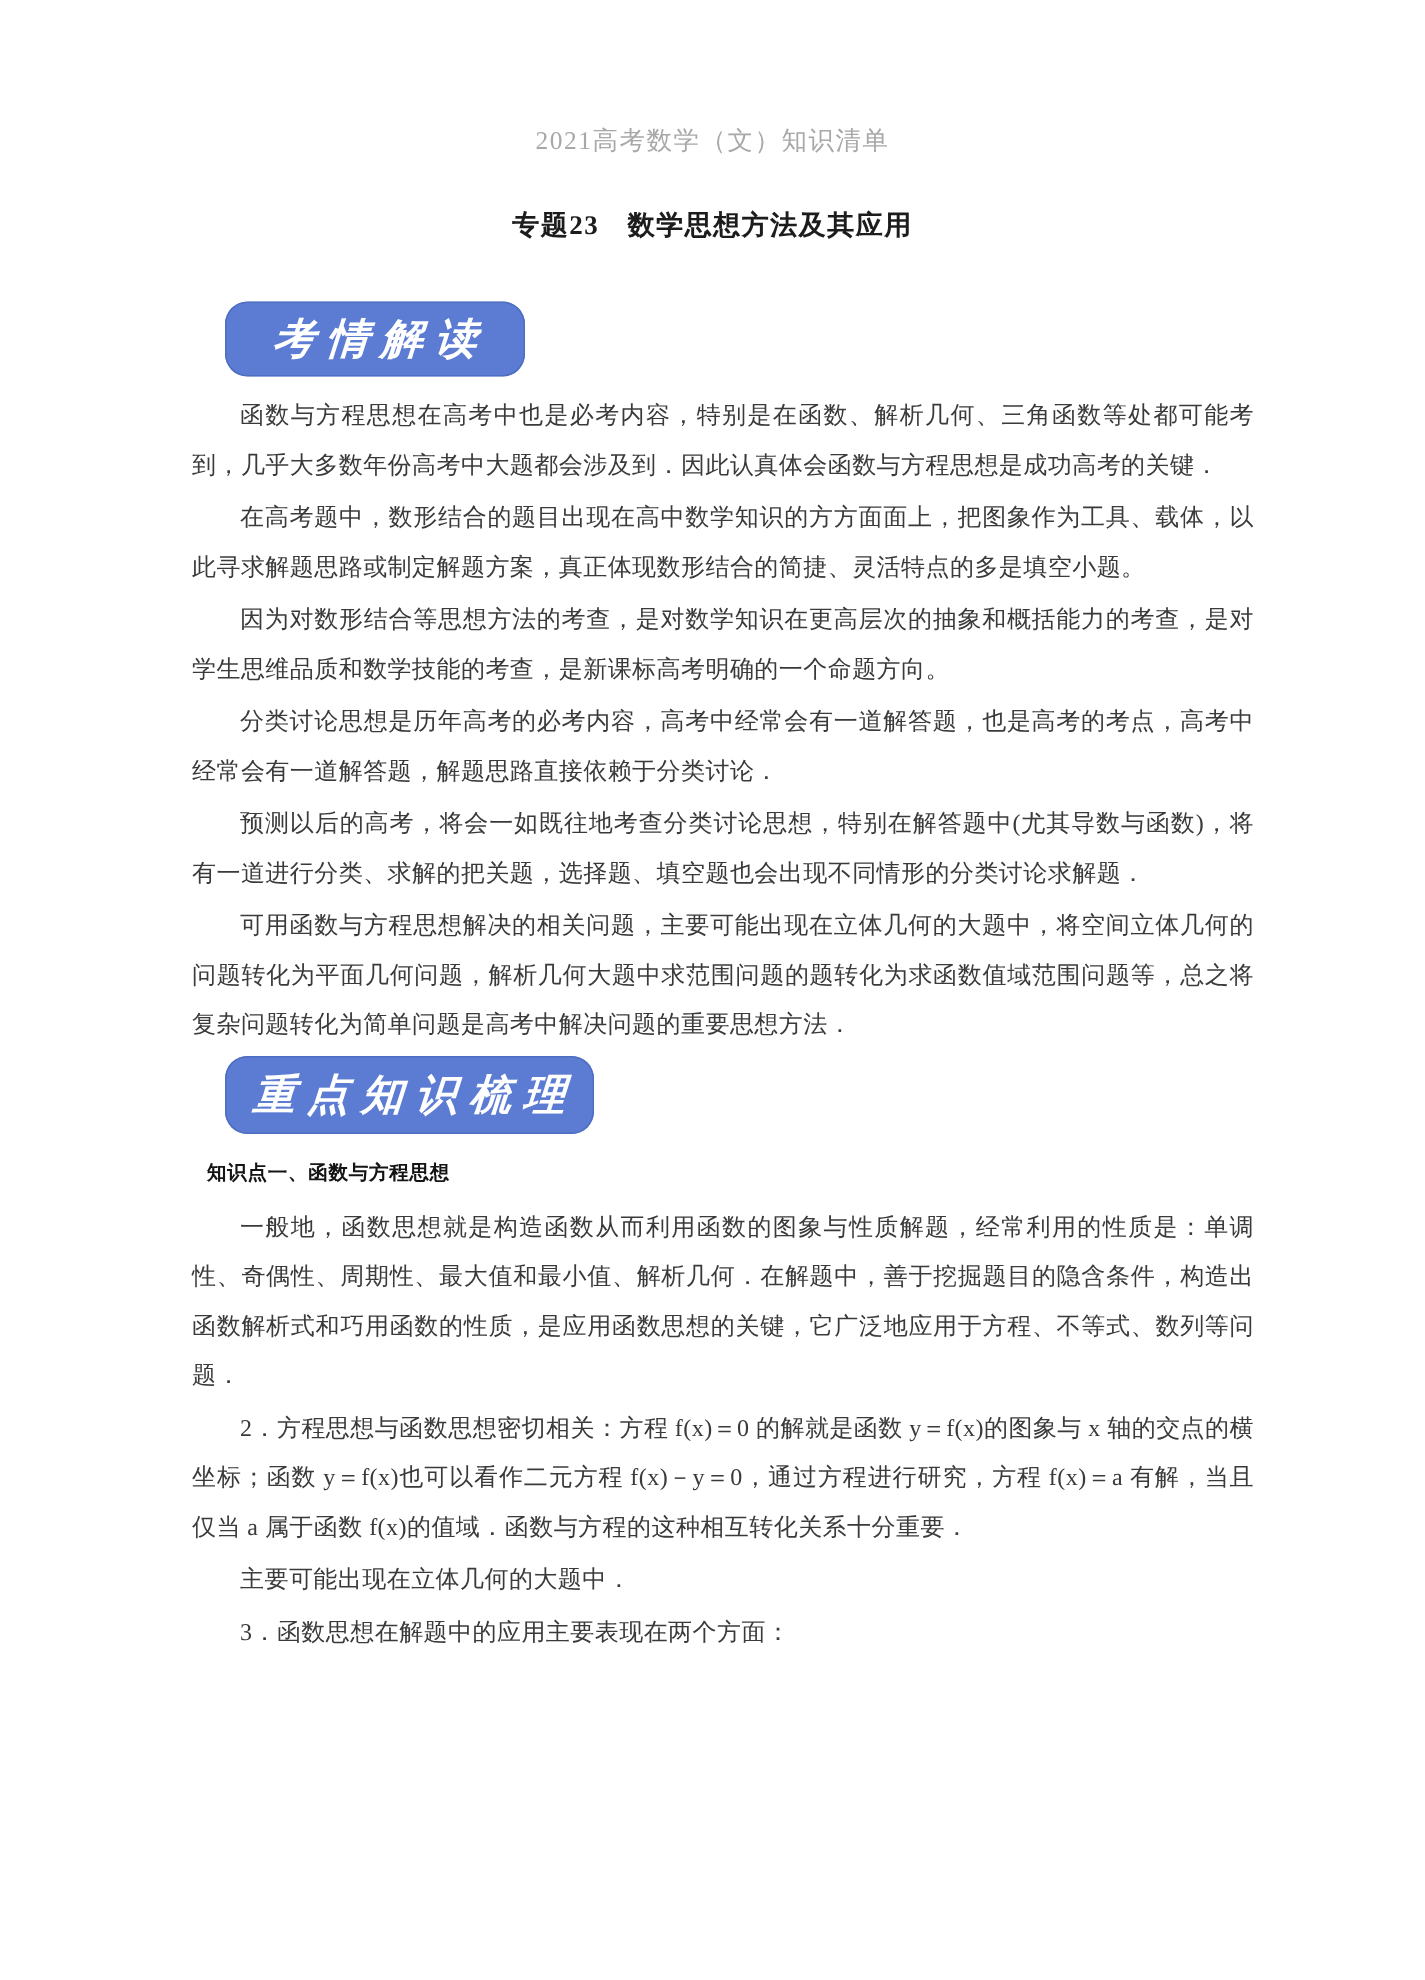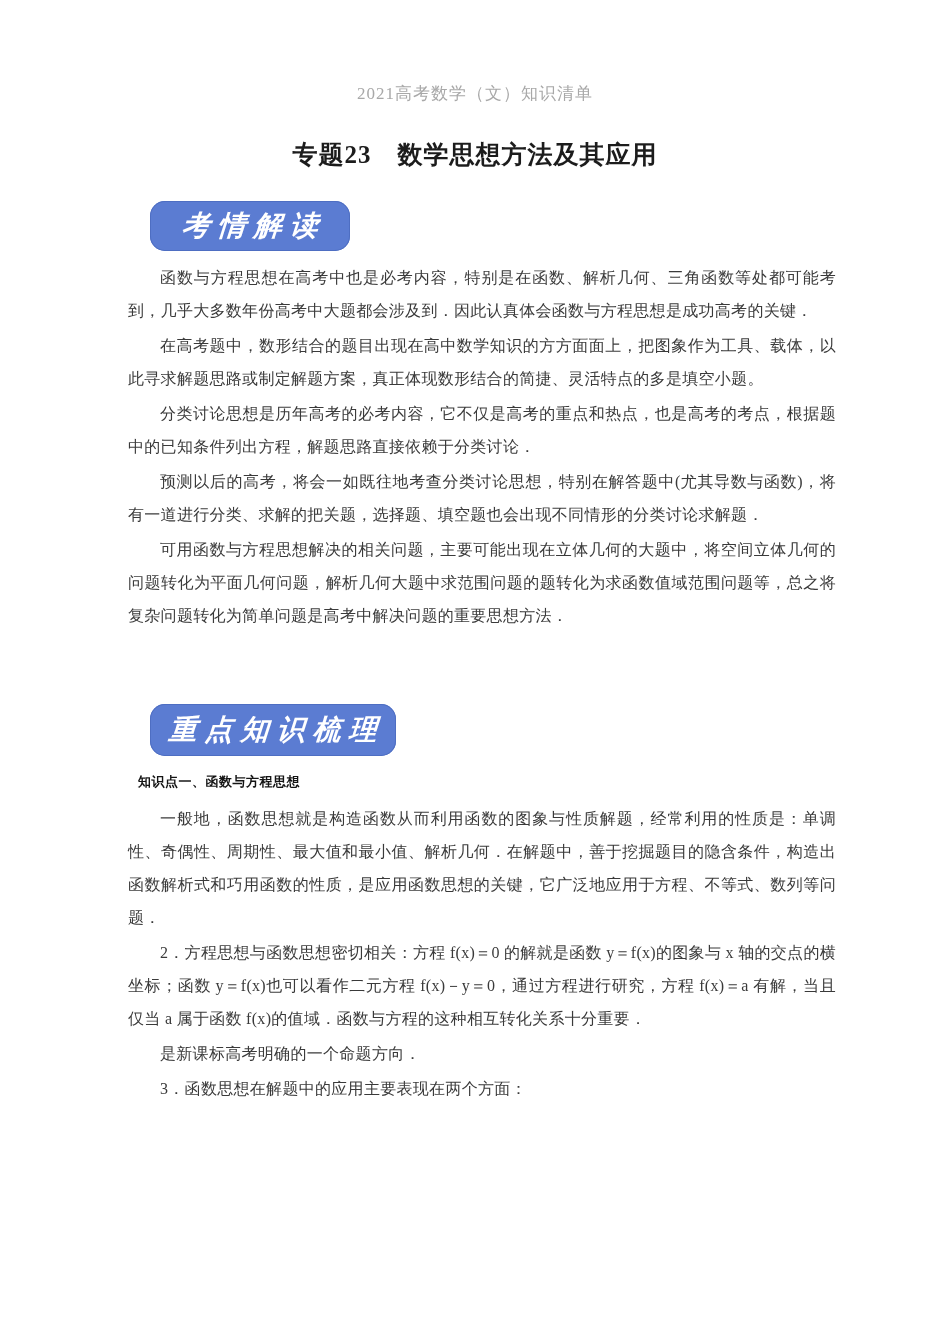--- a/index.html
+++ b/index.html
@@ -24,21 +24,21 @@
     font-size: 17px;
     letter-spacing: 1px;
     color: #a8a8a8;
   }
   .doc-title {
     position: absolute;
     top: 138px;
     left: 0;
     width: 100%;
     text-align: center;
-    font-size: 25px;
+    font-size: 18px;
     font-weight: bold;
     color: #1c1c1c;
     margin: 0;
     letter-spacing: 1px;
   }
   .badge {
     position: absolute;
     background: #5b7cd2;
     border-radius: 15px;
     display: flex;
@@ -102,32 +102,33 @@
 
   <h1 class="doc-title">专题23　数学思想方法及其应用</h1>
 
   <div class="badge badge-1">
     <span class="badge-text">考情解读</span>
   </div>
 
   <div class="body-block intro-block">
     <p>函数与方程思想在高考中也是必考内容，特别是在函数、解析几何、三角函数等处都可能考到，几乎大多数年份高考中大题都会涉及到．因此认真体会函数与方程思想是成功高考的关键．</p>
     <p>在高考题中，数形结合的题目出现在高中数学知识的方方面面上，把图象作为工具、载体，以此寻求解题思路或制定解题方案，真正体现数形结合的简捷、灵活特点的多是填空小题。</p>
-    <p>分类讨论思想是历年高考的必考内容，它不仅是高考的重点和热点，也是高考的考点，根据题中的已知条件列出方程，解题思路直接依赖于分类讨论．</p>
+    <p>因为对数形结合等思想方法的考查，是对数学知识在更高层次的抽象和概括能力的考查，是对学生思维品质和数学技能的考查，是新课标高考明确的一个命题方向。</p>
+    <p>分类讨论思想是历年高考的必考内容，高考中经常会有一道解答题，也是高考的考点，高考中经常会有一道解答题，解题思路直接依赖于分类讨论．</p>
     <p>预测以后的高考，将会一如既往地考查分类讨论思想，特别在解答题中(尤其导数与函数)，将有一道进行分类、求解的把关题，选择题、填空题也会出现不同情形的分类讨论求解题．</p>
     <p>可用函数与方程思想解决的相关问题，主要可能出现在立体几何的大题中，将空间立体几何的问题转化为平面几何问题，解析几何大题中求范围问题的题转化为求函数值域范围问题等，总之将复杂问题转化为简单问题是高考中解决问题的重要思想方法．</p>
   </div>
 
   <div class="badge badge-2">
     <span class="badge-text">重点知识梳理</span>
   </div>
 
   <div class="body-block knowledge-block">
     <h2 class="kp-heading">知识点一、函数与方程思想</h2>
     <p>一般地，函数思想就是构造函数从而利用函数的图象与性质解题，经常利用的性质是：单调性、奇偶性、周期性、最大值和最小值、解析几何．在解题中，善于挖掘题目的隐含条件，构造出函数解析式和巧用函数的性质，是应用函数思想的关键，它广泛地应用于方程、不等式、数列等问题．</p>
     <p>2．方程思想与函数思想密切相关：方程 f(x)＝0 的解就是函数 y＝f(x)的图象与 x 轴的交点的横坐标；函数 y＝f(x)也可以看作二元方程 f(x)－y＝0，通过方程进行研究，方程 f(x)＝a 有解，当且仅当 a 属于函数 f(x)的值域．函数与方程的这种相互转化关系十分重要．</p>
-    <p>是新课标高考明确的一个命题方向．</p>
+    <p>主要可能出现在立体几何的大题中．</p>
     <p>3．函数思想在解题中的应用主要表现在两个方面：</p>
   </div>
 
   <div class="page-number">1</div>
 
 </div>
 
 </body></html>

